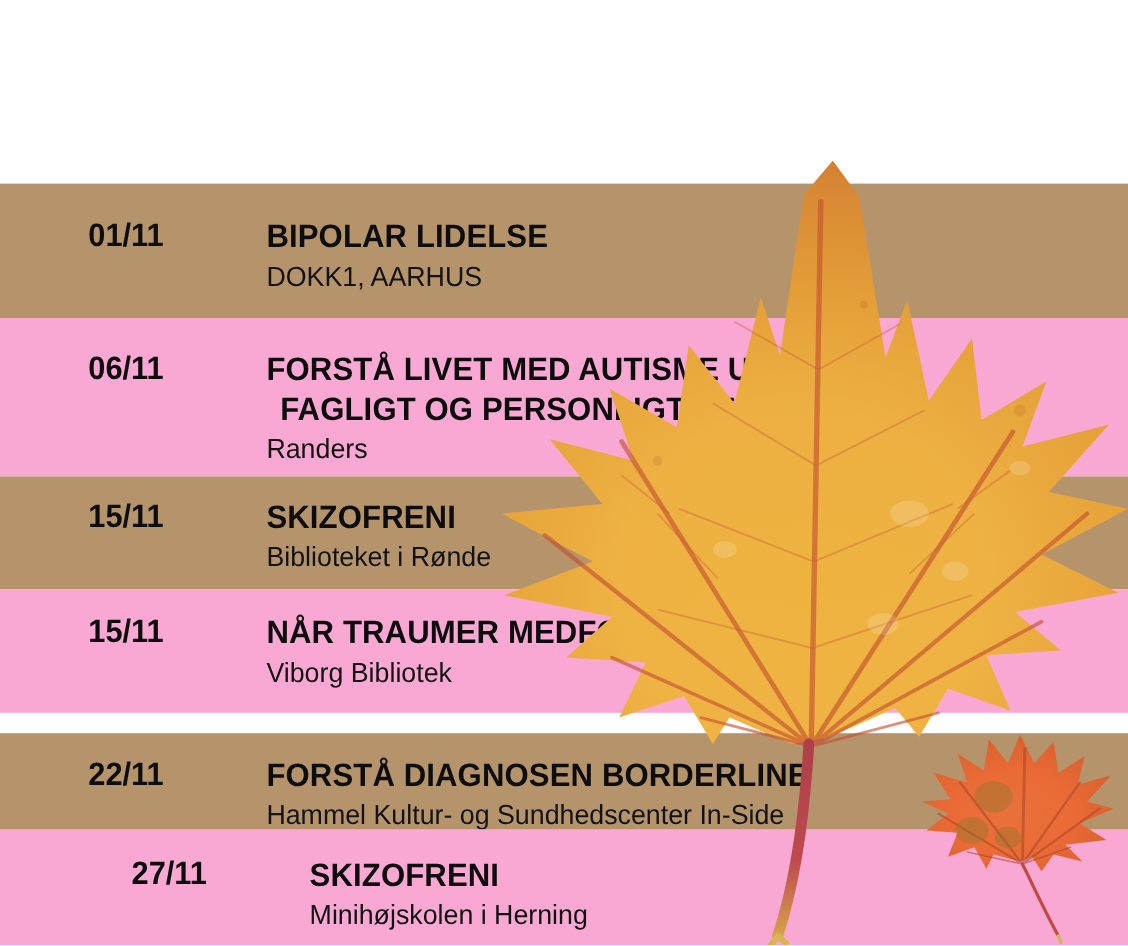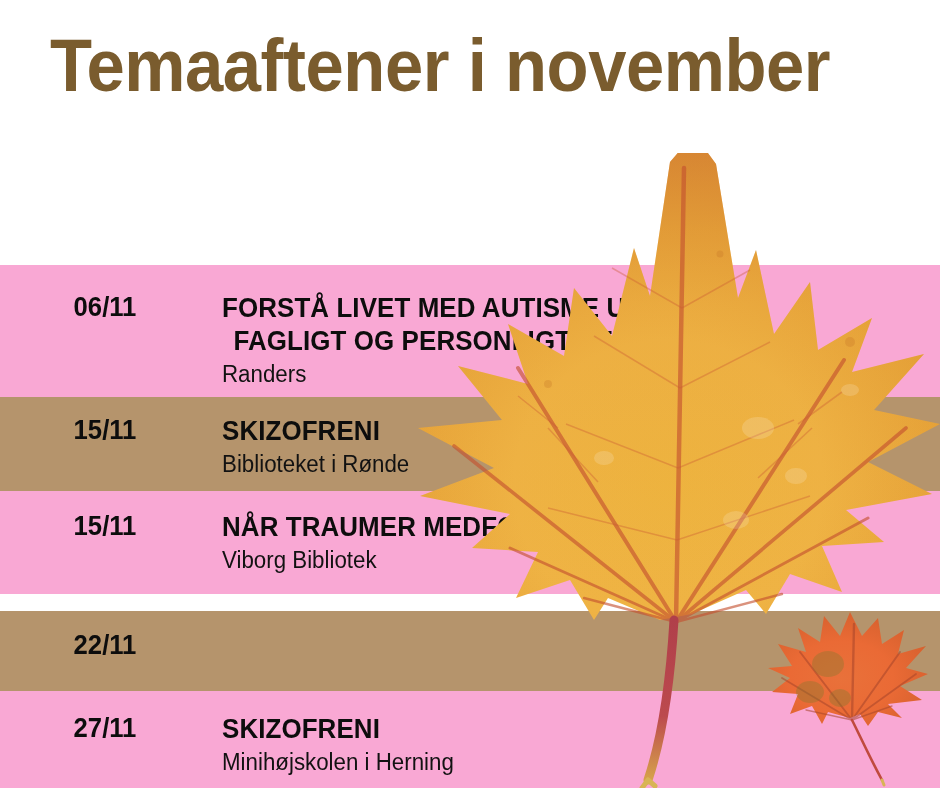--- a/index.html
+++ b/index.html
@@ -107,21 +107,21 @@
     transform-origin: left top;
     white-space: nowrap;
   }
 
   
   #row-0 { top: 0px;   height: 112px; }
   #row-1 { top: 112px; height: 132px; }
   #row-2 { top: 244px; height: 94px;  }
   #row-3 { top: 338px; height: 103px; }
   #row-4 { top: 458px; height: 97px;  }
-  #row-5 { top: 538px; height: 97px;  }
+  #row-5 { top: 538px; height: 97px; padding-left: 36px;  }
 
   #row-0 .row-date, #row-0 .row-text { top: 28px; }
   #row-1 .row-date { top: 27px; }
   #row-1 .row-text { top: 27px; }
   #row-2 .row-date, #row-2 .row-text { top: 18px; }
   #row-3 .row-date, #row-3 .row-text { top: 20px; }
   #row-4 .row-date, #row-4 .row-text { top: 19px; }
   #row-5 .row-date, #row-5 .row-text { top: 22px; }
 
   
@@ -147,23 +147,20 @@
     top: 612px;
     width: 160px;
     height: 176px;
   }
 </style>
 </head>
 <body>
 
 <div class="poster">
 
-  <div class="header">
-    <div class="poster-title">Temaaftener i november</div>
-  </div>
 
   <div class="leaf-layer">
 
     <svg class="big-leaf" viewBox="0 0 545 660" xmlns="http://www.w3.org/2000/svg">
       <defs>
         <radialGradient id="bigLeafGrad" cx="48%" cy="72%" r="78%">
           <stop offset="0%" stop-color="#eeb43f"></stop>
           <stop offset="38%" stop-color="#efb344"></stop>
           <stop offset="68%" stop-color="#e6a238"></stop>
           <stop offset="88%" stop-color="#dd8f35"></stop>
@@ -272,20 +269,29 @@
           <ellipse cx="70" cy="86" rx="11" ry="9"></ellipse>
         </g>
         <path d="M82 108 C92 128, 100 146, 112 168" stroke="#c04a3e" stroke-width="2.6" fill="none" stroke-linecap="round"></path>
         <path d="M112 168 l2 5" stroke="#d8b455" stroke-width="3" fill="none" stroke-linecap="round"></path>
       </g>
     </svg>
   </div>
 
   <div class="rows">
 
+    <div class="row tan" id="row-0">
+      <div class="row-inner">
+        <div class="row-date">01/11</div>
+        <div class="row-text">
+          <div class="row-title">BIPOLAR LIDELSE</div>
+          <div class="row-venue">DOKK1, AARHUS</div>
+        </div>
+      </div>
+    </div>
 
     <div class="row cream" id="row-1">
       <div class="row-inner">
         <div class="row-date">06/11</div>
         <div class="row-text">
           <div class="row-title">FORSTÅ LIVET MED AUTISME UD FRA ET</div>
           <div class="row-title" style="padding-left:12px;">FAGLIGT OG PERSONLIGT PERSPEKTIV</div>
           <div class="row-venue">Randers</div>
         </div>
       </div>
@@ -307,20 +313,24 @@
         <div class="row-text">
           <div class="row-title">NÅR TRAUMER MEDFØRER PTSD</div>
           <div class="row-venue">Viborg Bibliotek</div>
         </div>
       </div>
     </div>
 
     <div class="row tan" id="row-4">
       <div class="row-inner">
         <div class="row-date">22/11</div>
+        <div class="row-text">
+          <div class="row-title">FORSTÅ DIAGNOSEN BORDERLINE</div>
+          <div class="row-venue">Hammel Kultur- og Sundhedscenter In-Side</div>
+        </div>
       </div>
     </div>
 
     <div class="row cream" id="row-5">
       <div class="row-inner">
         <div class="row-date">27/11</div>
         <div class="row-text">
           <div class="row-title">SKIZOFRENI</div>
           <div class="row-venue">Minihøjskolen i Herning</div>
         </div>

